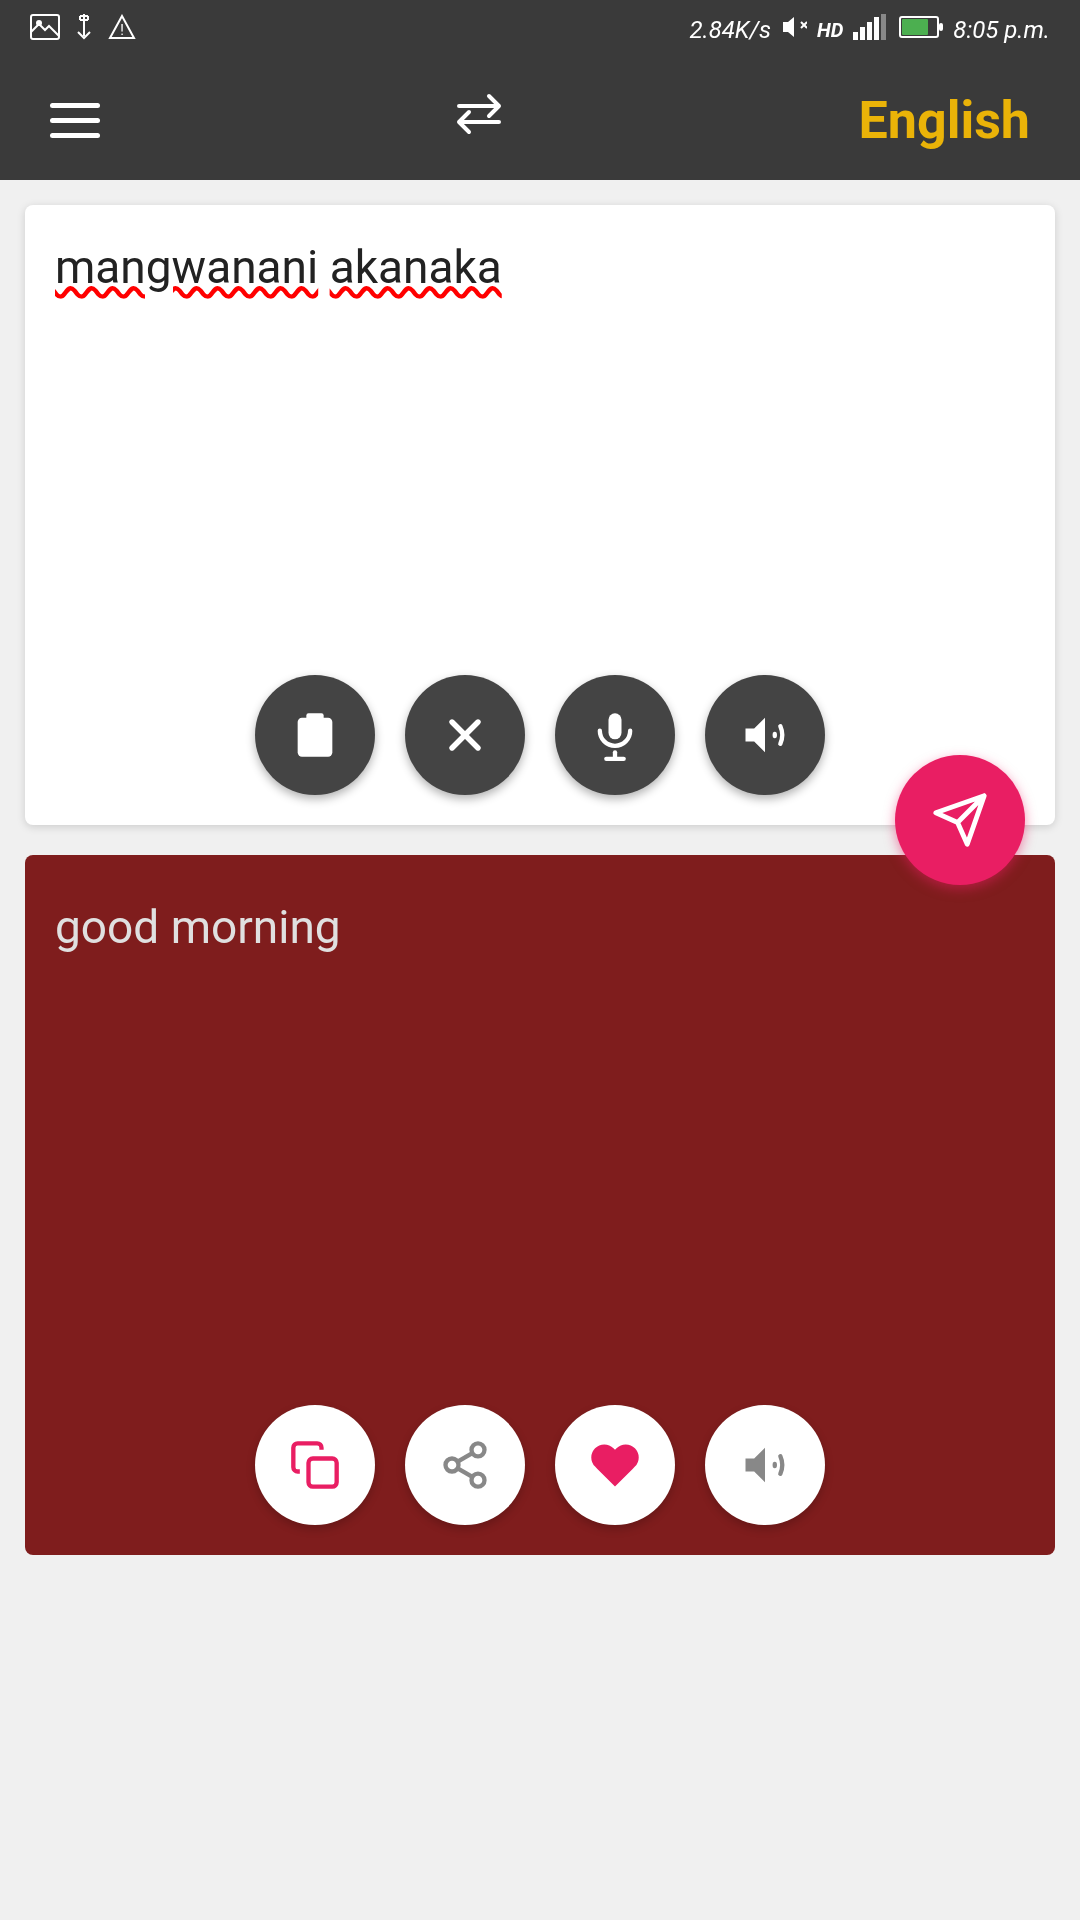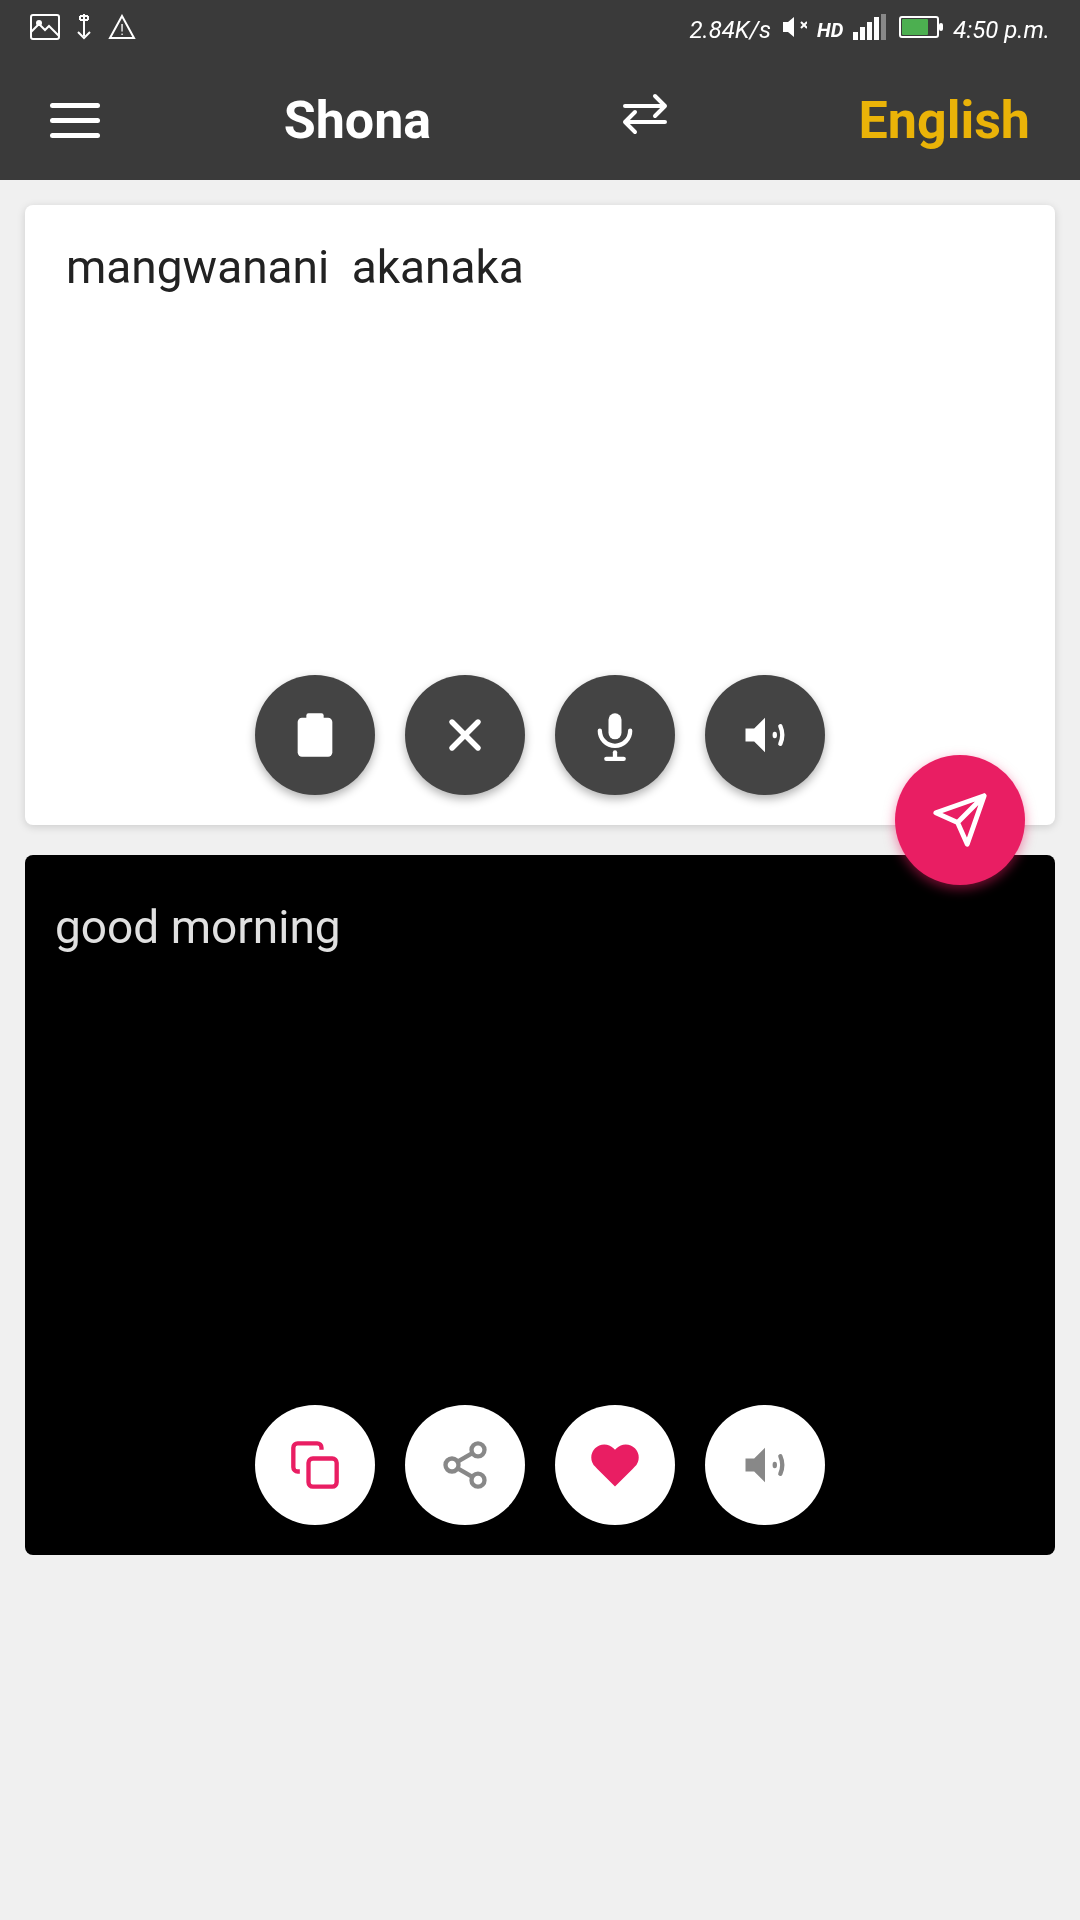--- a/index.html
+++ b/index.html
@@ -102,23 +102,23 @@
       line-height: 1.4;
       border: none;
       outline: none;
       width: 100%;
       background: transparent;
       resize: none;
       font-family: inherit;
     }
 
     .input-text span.word {
+      text-decoration: underline;
       text-decoration-color: red;
       text-decoration-style: wavy;
-      margin-left: 11px;
     }
 
     
     .input-actions {
       position: absolute;
       bottom: 30px;
       left: 50%;
       transform: translateX(-50%);
       display: flex;
       gap: 30px;
@@ -163,21 +163,21 @@
     }
 
     .send-btn svg {
       width: 58px;
       height: 58px;
       fill: white;
     }
 
     
     .output-section {
-      background: #000000;
+      background: #7f1d1d;
       margin: 0 25px 0 25px;
       border-radius: 8px;
       padding: 40px 30px 30px 30px;
       position: relative;
       flex: 1;
       height: 700px;
       margin-top: 30px;
     }
 
     .output-text {
@@ -265,31 +265,30 @@
       </svg>
     </span>
 
     <span>
       <svg width="44" height="22" viewBox="0 0 44 22" fill="none">
         <rect x="1" y="1" width="38" height="20" rx="2" stroke="white" stroke-width="2"></rect>
         <rect x="3" y="3" width="26" height="16" rx="1" fill="#4caf50"></rect>
         <rect x="40" y="7" width="4" height="8" rx="2" fill="white"></rect>
       </svg>
     </span>
-    <span>4:50 p.m.</span>
+    <span>8:05 p.m.</span>
   </div>
 </div>
 
 <div class="nav-bar">
   <div class="nav-menu-icon">
     <span></span>
     <span></span>
     <span></span>
   </div>
-  <span class="nav-lang-from">Shona</span>
   <span class="nav-swap-icon">
     <svg width="60" height="48" viewBox="0 0 60 48" fill="white">
       <path d="M10 16h40M40 6l10 10-10 10M50 32H10M20 22l-10 10 10 10" stroke="white" stroke-width="4" fill="none" stroke-linecap="round" stroke-linejoin="round"></path>
     </svg>
   </span>
   <span class="nav-lang-to">English</span>
 </div>
 
 <div class="input-section">
   <div class="input-text" contenteditable="true" style="">

